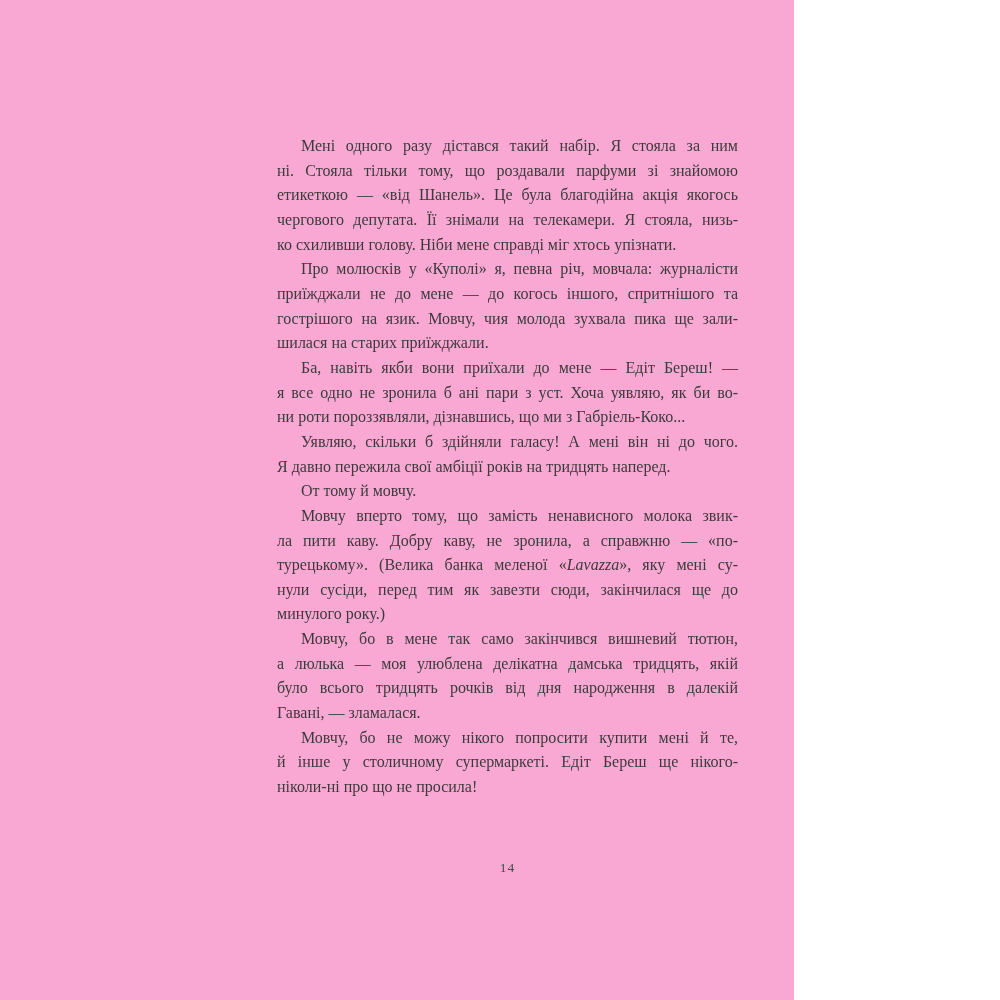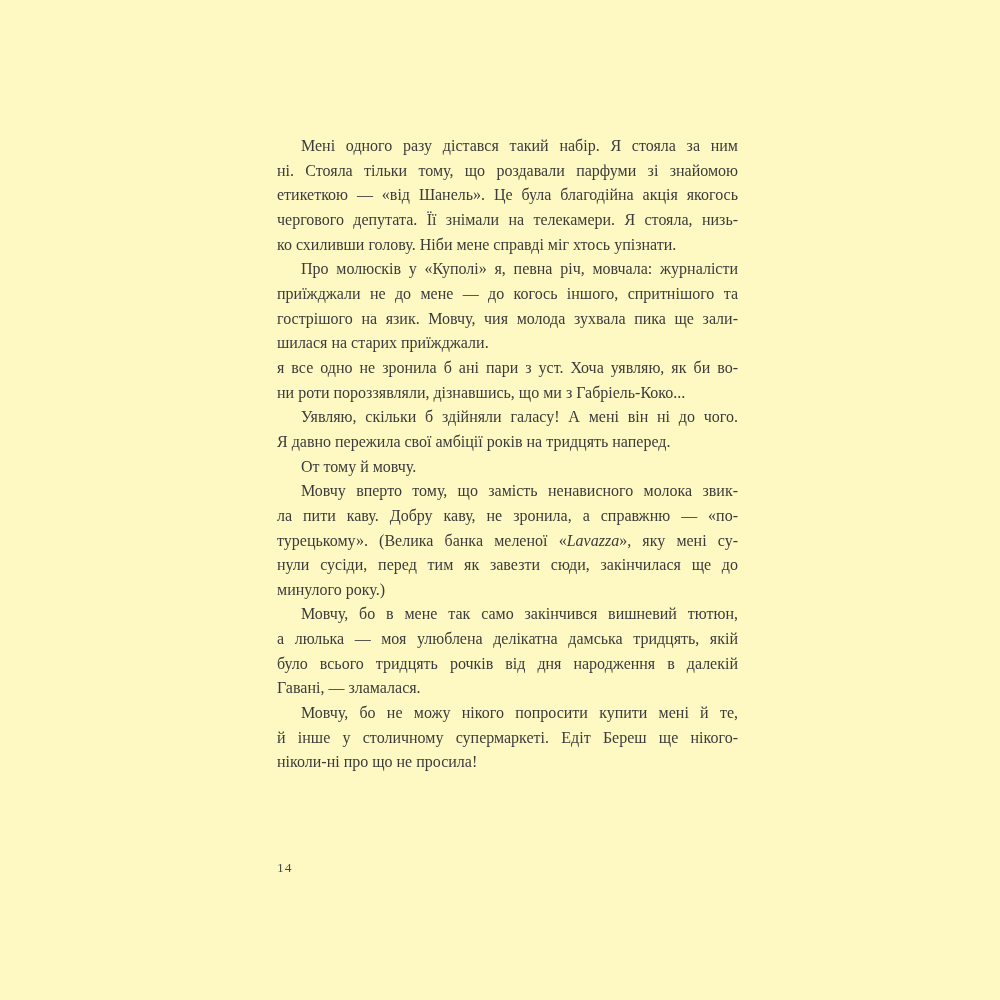--- a/index.html
+++ b/index.html
@@ -2,23 +2,23 @@
 <html lang="uk"><head>
 <meta charset="utf-8">
 <style>
   html, body {
     margin: 0;
     padding: 0;
     background: #ffffff;
   }
   .page {
     position: relative;
-    width: 1000px;
+    width: 794px;
     height: 1000px;
-    background: #fef9c3;
+    background: #f9a8d4;
     overflow: hidden;
     font-family: "Liberation Serif", "DejaVu Serif", serif;
   }
   .text-block {
     position: absolute;
     left: 277px;
     top: 134px;
     width: 461px;
     color: #3b3b3b;
     font-size: 16px;
@@ -41,21 +41,21 @@
     text-align-last: left;
   }
   .line em {
     font-style: italic;
   }
   .folio {
     position: absolute;
     left: 277px;
     top: 860px;
     width: 461px;
-    text-align: left;
+    text-align: center;
     font-size: 13.5px;
     color: #4a4a4a;
     letter-spacing: 1px;
   }
 </style>
 </head>
 <body>
 
 <div class="page">
   <div class="text-block" id="text-block">
@@ -66,20 +66,21 @@
         <div class="line">чергового депутата. Її знімали на телекамери. Я стояла, низь-</div>
         <div class="line last">ко схиливши голову. Ніби мене справді міг хтось упізнати.</div>
       </div>
       <div class="paragraph">
         <div class="line first">Про молюсків у «Куполі» я, певна річ, мовчала: журналісти</div>
         <div class="line">приїжджали не до мене — до когось іншого, спритнішого та</div>
         <div class="line">гострішого на язик. Мовчу, чия молода зухвала пика ще зали-</div>
         <div class="line last">шилася на старих приїжджали.</div>
       </div>
       <div class="paragraph">
+        <div class="line first">Ба, навіть якби вони приїхали до мене — Едіт Береш! —</div>
         <div class="line">я все одно не зронила б ані пари з уст. Хоча уявляю, як би во-</div>
         <div class="line last">ни роти пороззявляли, дізнавшись, що ми з Габріель-Коко...</div>
       </div>
       <div class="paragraph">
         <div class="line first">Уявляю, скільки б здійняли галасу! А мені він ні до чого.</div>
         <div class="line last">Я давно пережила свої амбіції років на тридцять наперед.</div>
       </div>
       <div class="paragraph">
         <div class="line first last">От тому й мовчу.</div>
       </div>

